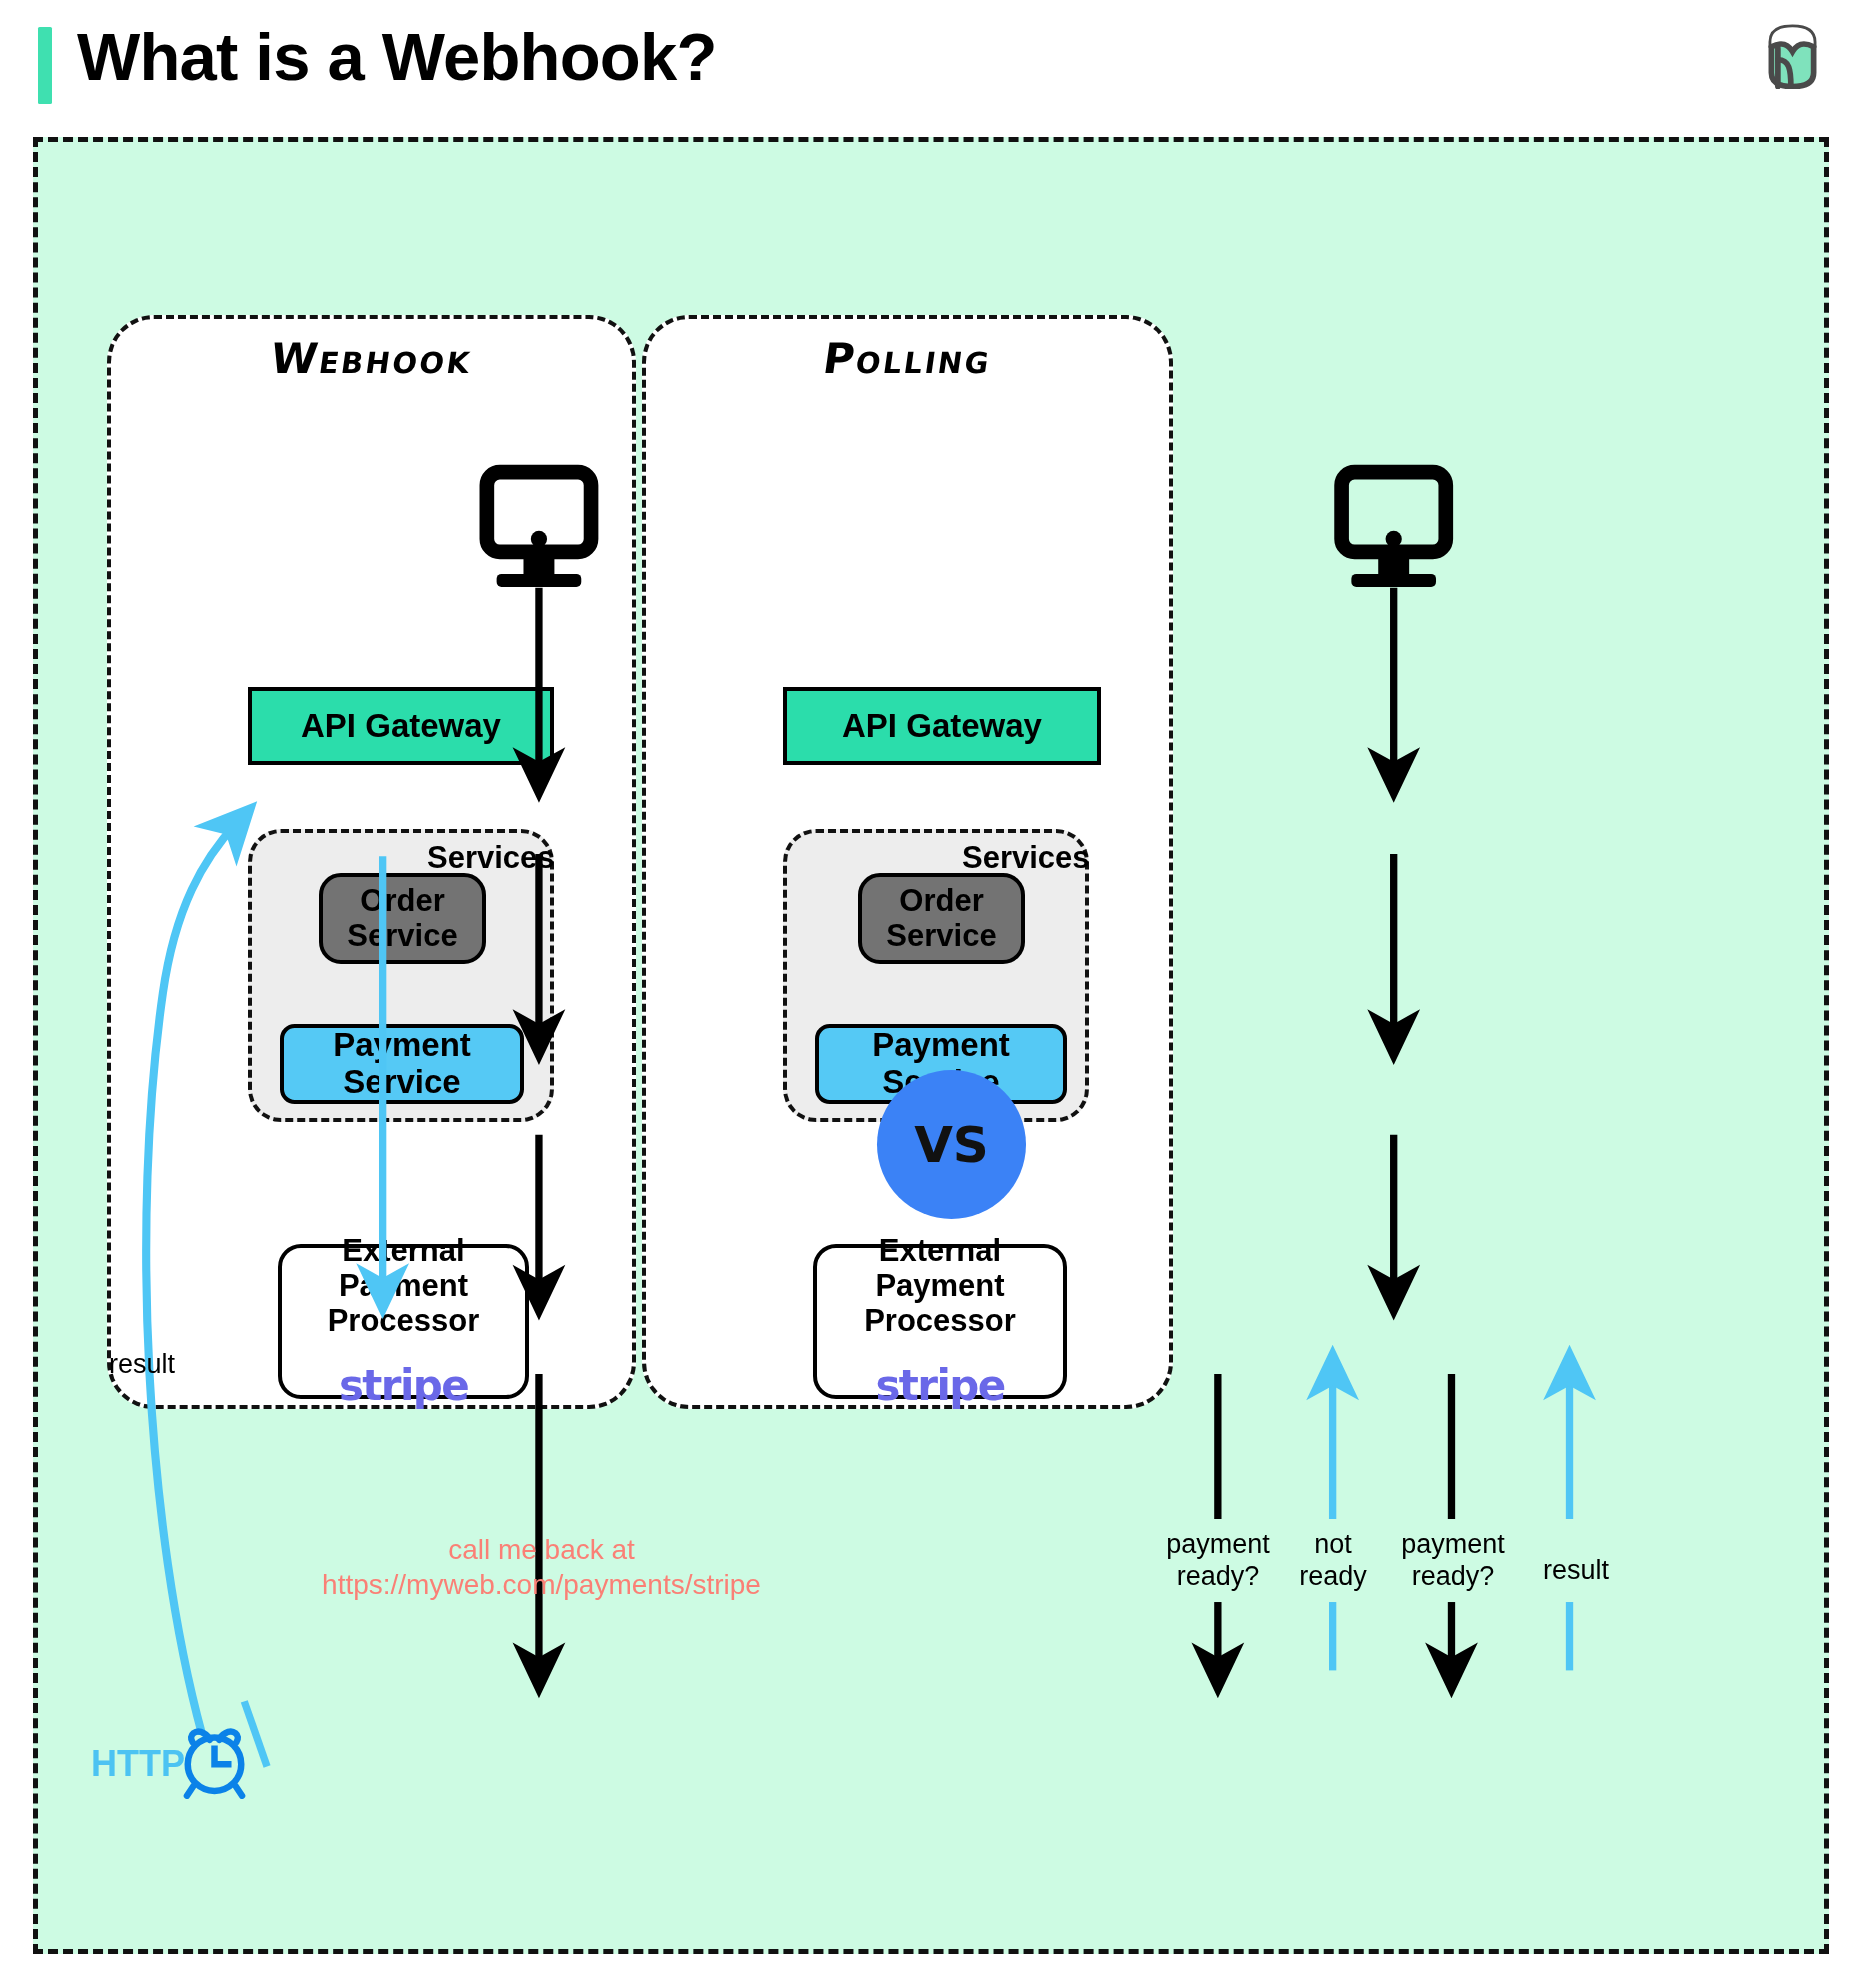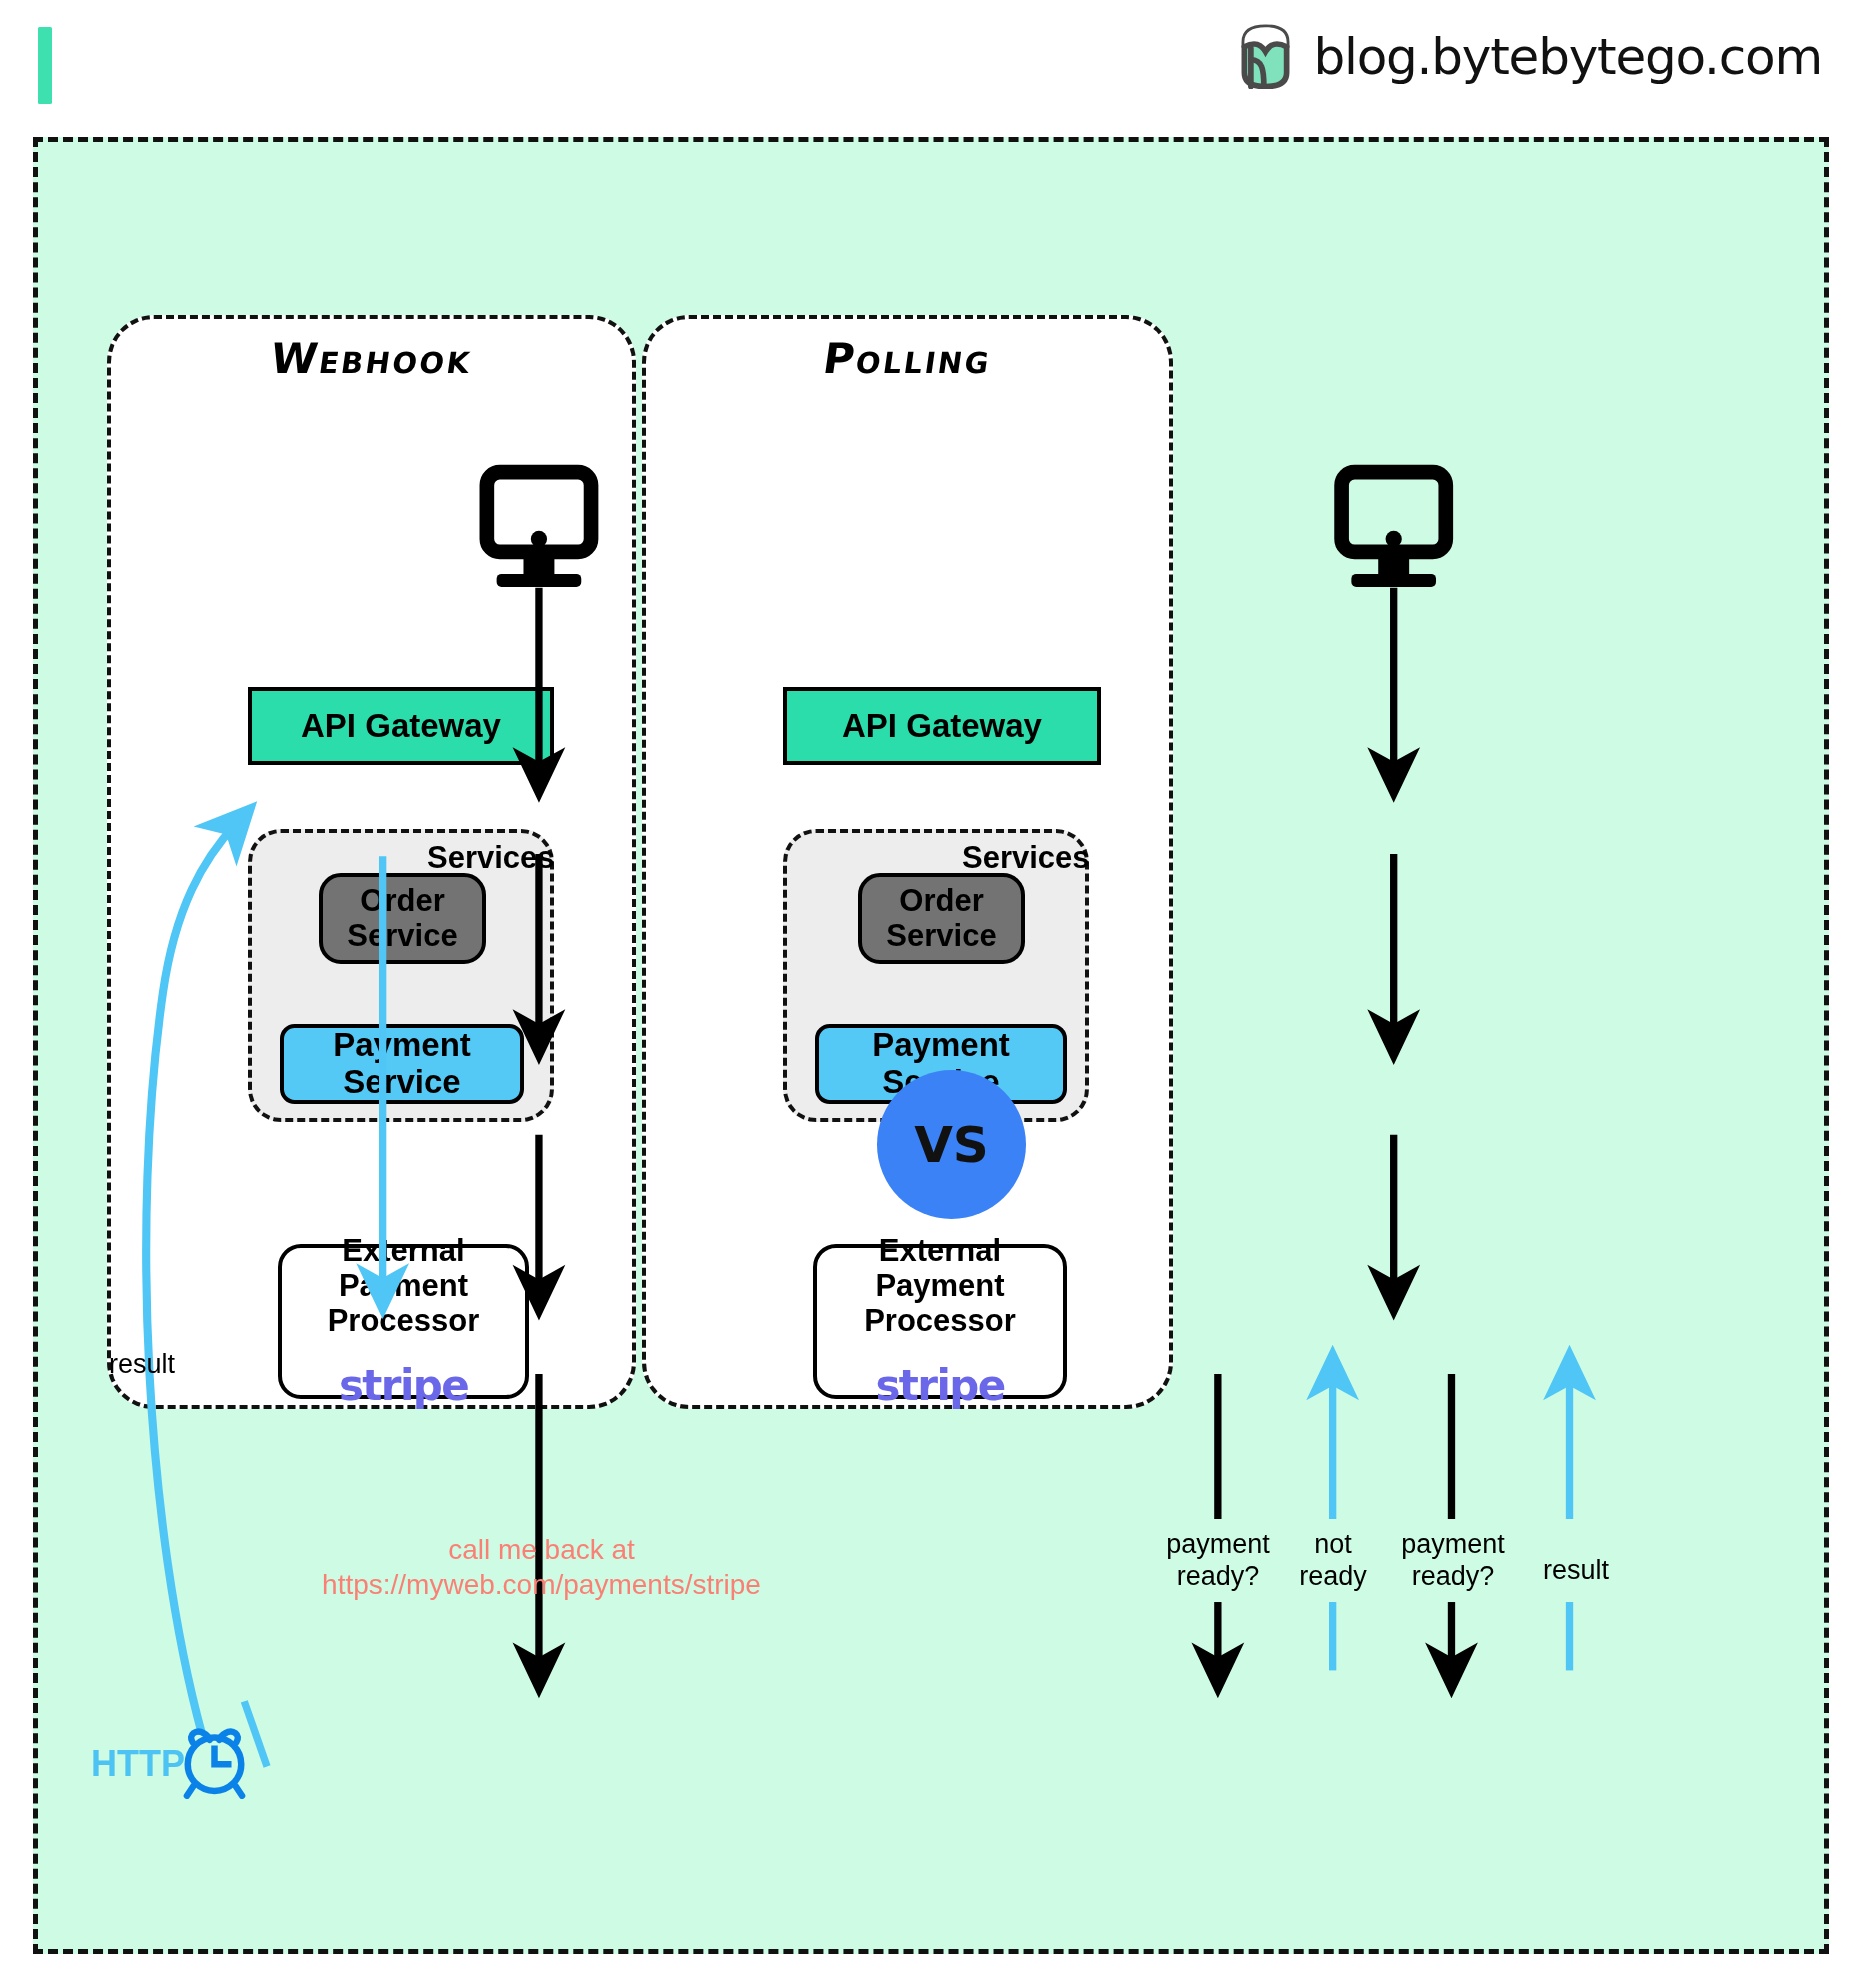--- a/index.html
+++ b/index.html
@@ -115,29 +115,29 @@
     font-family:"DejaVu Sans",sans-serif;z-index:30;
   }
   
   #alarm-clock{position:absolute;left:178px;top:1722px;width:73px;height:77px;}
 </style>
 </head>
 <body>
 
 <div id="header">
   <div id="title-accent"></div>
+  <div id="page-title">What is a Webhook?</div>
   <div id="brand">
     <svg id="brand-logo" viewBox="0 0 72 80">
       <path d="M10 22 C10 10 19 4 36 4 C53 4 62 10 62 22 L62 60 C62 72 53 77 36 77 C19 77 10 72 10 60 Z" fill="#7FE2BC" stroke="#4A4A4A" stroke-width="7"></path>
       <path d="M10 28 C22 22 30 24 36 34 C42 24 50 22 62 28 L62 22 C62 10 53 4 36 4 C19 4 10 10 10 22 Z" fill="#ffffff" stroke="none"></path>
       <path d="M10 28 C22 22 30 24 36 34 C42 24 50 22 62 28" fill="none" stroke="#4A4A4A" stroke-width="7" stroke-linecap="round"></path>
       <path d="M18 30 C18 46 18 60 18 77" fill="none" stroke="#4A4A4A" stroke-width="7" stroke-linecap="round"></path>
       <path d="M18 44 C32 44 34 56 34 77" fill="none" stroke="#4A4A4A" stroke-width="7" stroke-linecap="round"></path>
     </svg>
-    <div id="brand-url">blog.bytebytego.com</div>
   </div>
 </div>
 
 <div id="outer-frame">
 
   <div class="panel" id="panel-webhook">
     <div class="panel-title">Webhook</div>
 
     <div class="services-group" style="left:137px;top:510px;width:306px;height:293px;"></div>
     <div class="services-label" style="left:316px;top:521px;">Services</div>

